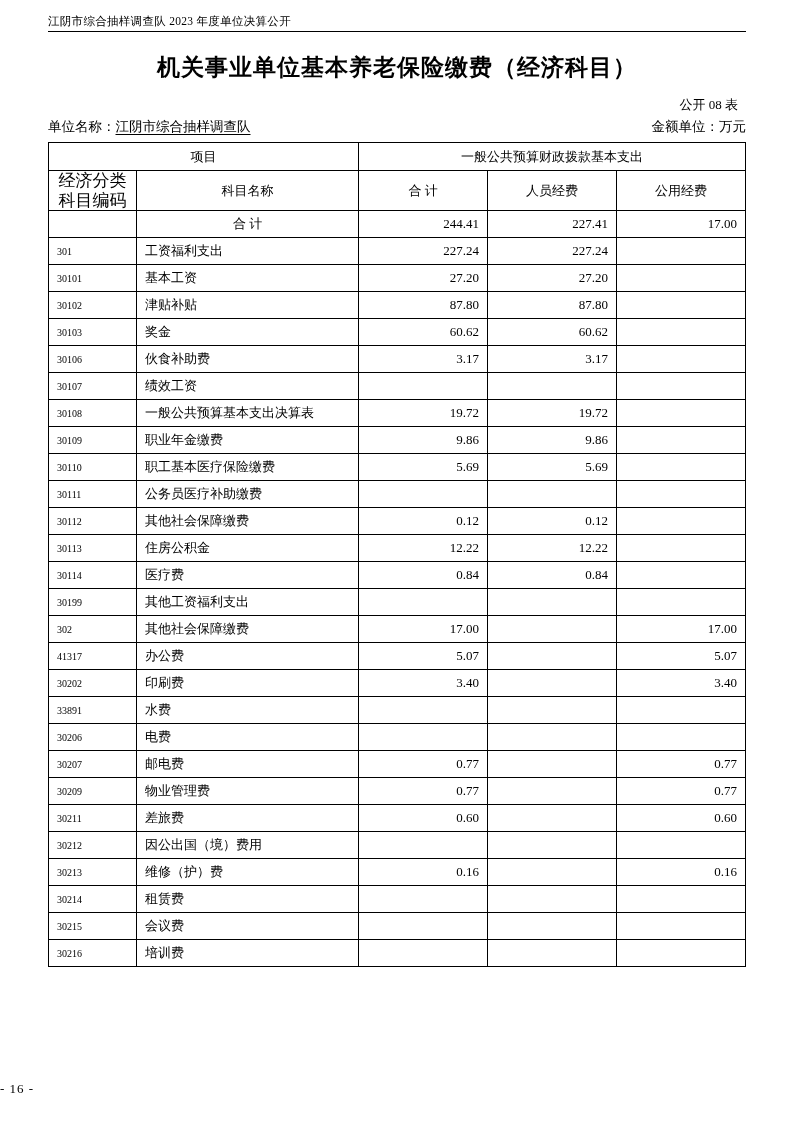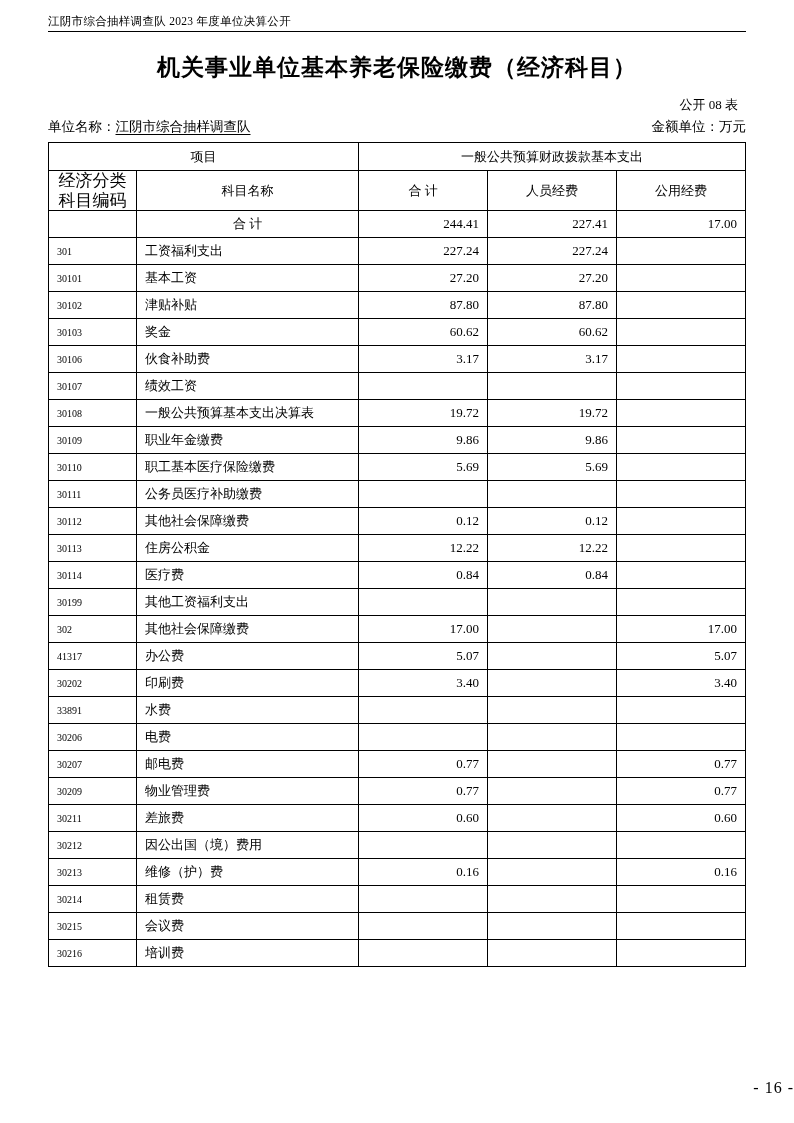--- a/index.html
+++ b/index.html
@@ -101,22 +101,22 @@
     font-size: 17px;
     text-align: center;
   }
   tr.h1 td, tr.h1 th { height: 28px; }
   tr.h2 td, tr.h2 th { height: 40px; }
   .footer {
     position: absolute;
     bottom: 26px;
     left: 0;
     width: 100%;
-    text-align: right;
-    font-size: 16px;
+    text-align: left;
+    font-size: 13px;
     letter-spacing: 1px;
   }
 </style>
 </head>
 <body>
 
 <div class="page">
 
   <div class="header">
     <span>江阴市综合抽样调查队 2023 年度单位决算公开</span>

